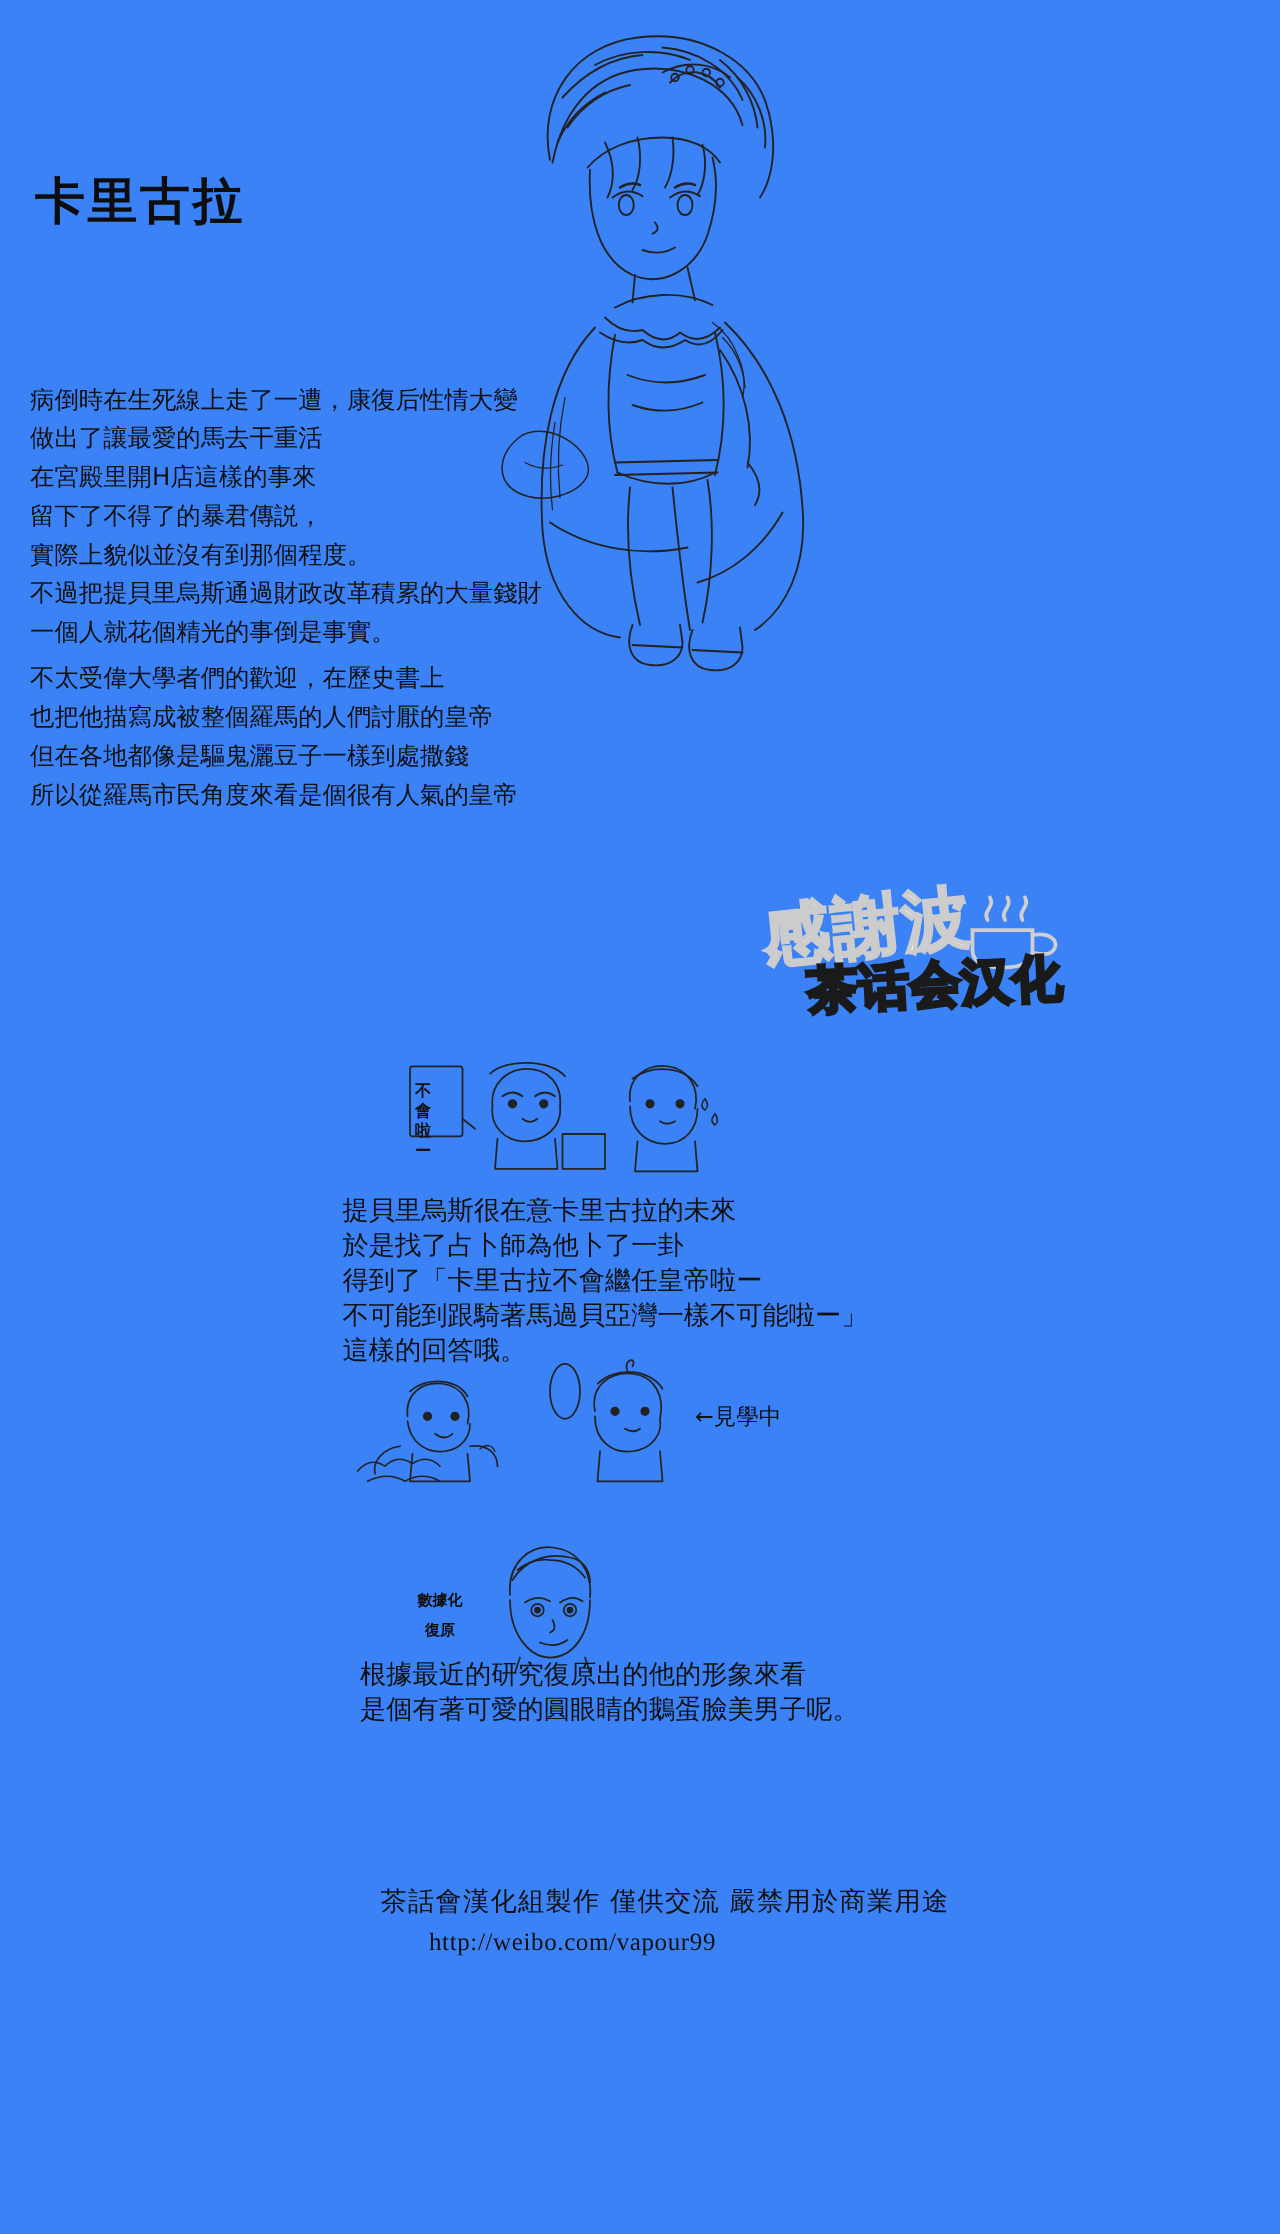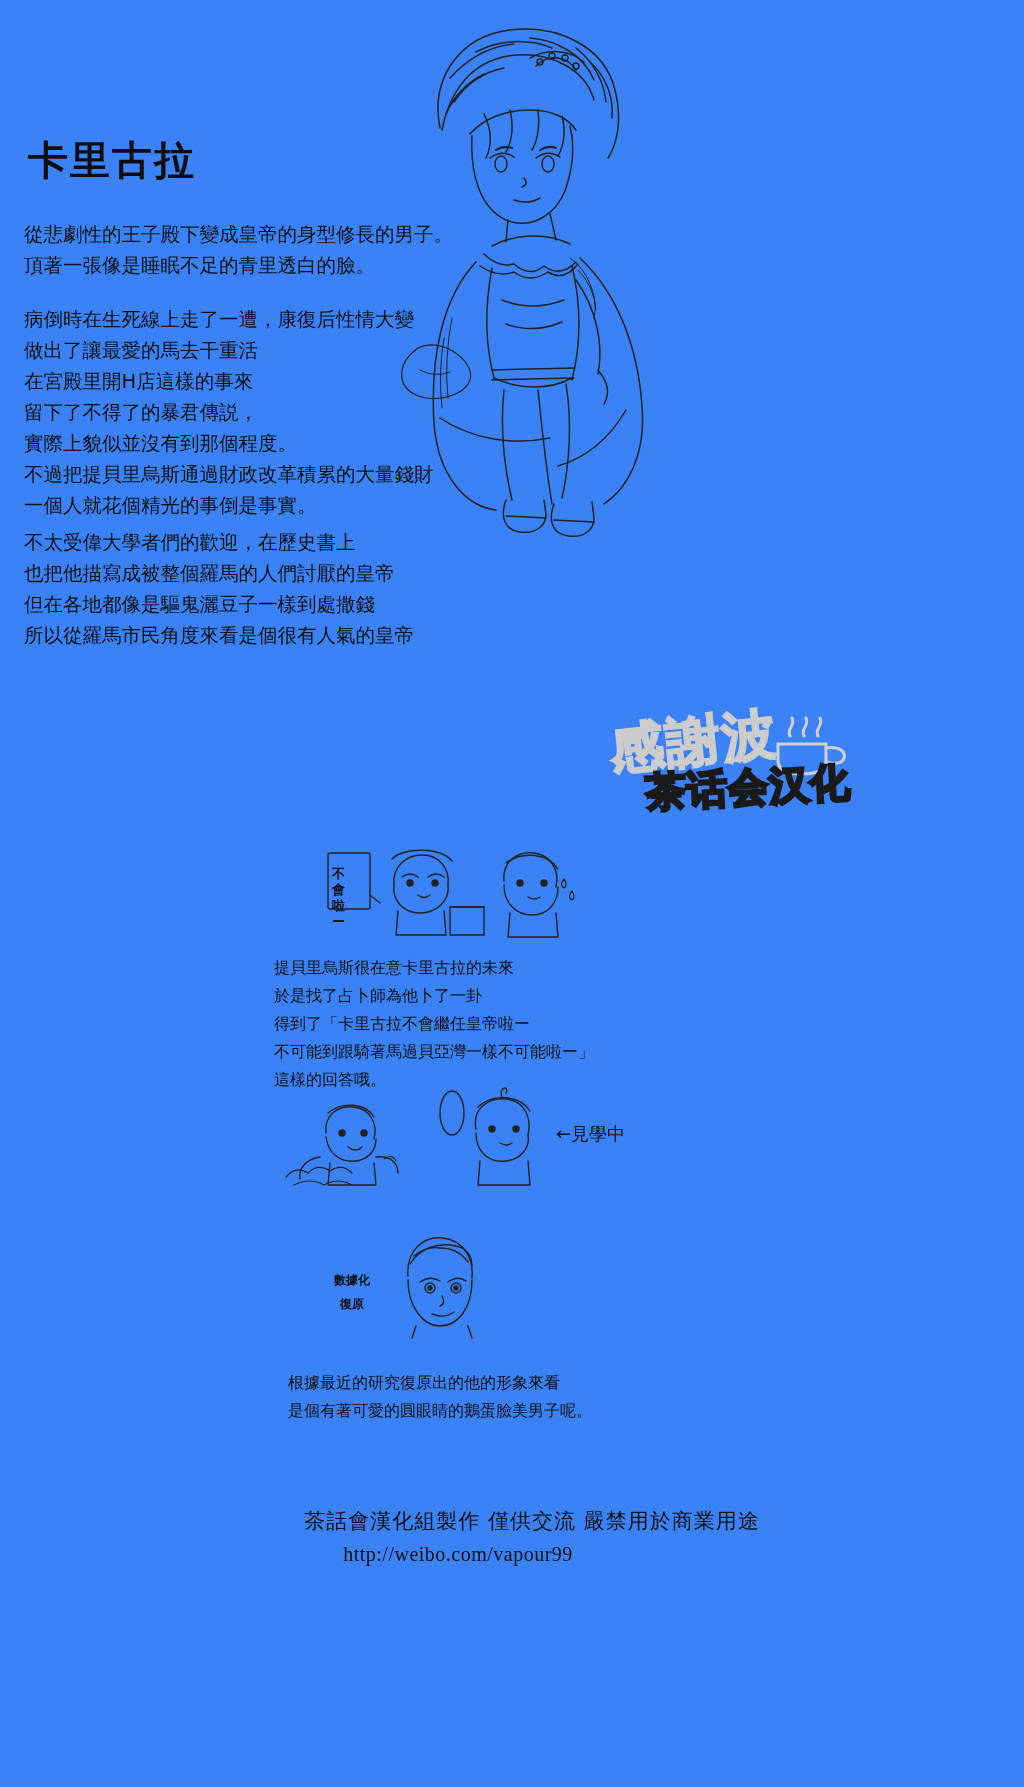--- a/index.html
+++ b/index.html
@@ -102,29 +102,29 @@
   .strip-art {
     position: absolute;
     pointer-events: none;
   }
   #strip-art-1 { left: 318px; top: 845px; width: 260px; height: 100px; }
   #strip-art-2 { left: 280px; top: 1085px; width: 300px; height: 110px; }
   #strip-art-3 { left: 380px; top: 1230px; width: 120px; height: 110px; }
 
   .strip-text {
     position: absolute;
-    font-size: 16px;
+    font-size: 21px;
     line-height: 28px;
     font-family: "DejaVu Sans", "Liberation Sans", sans-serif;
     color: #111111;
     white-space: pre-line;
   }
   #strip-text-1 { left: 274px; top: 954px; }
   #strip-text-2 { left: 348px; top: 1183px; }
-  #strip-text-3 { left: 288px; top: 1325px; margin-top: 44px; }
+  #strip-text-3 { left: 288px; top: 1325px; }
 
   .label-float {
     position: absolute;
     font-size: 18px;
     font-family: "DejaVu Sans", "Liberation Sans", sans-serif;
     color: #111111;
     white-space: pre-line;
     line-height: 24px;
   }
   #label-learning { left: 556px; top: 1122px; }
@@ -263,22 +263,20 @@
         <path d="M64 320 q-6 36 -2 70" stroke-width="1"></path>
 
         <path d="M38 330 C18 344 16 366 34 376 C54 386 84 378 90 362 C96 344 62 318 38 330" stroke-width="1.2"></path>
         <path d="M40 352 q14 8 30 2" stroke-width="1"></path>
       </g>
     </svg>
   </div>
 
   <div class="title">卡里古拉</div>
 
-  <div class="desc" id="desc-1">從悲劇性的王子殿下變成皇帝的身型修長的男子。
-頂著一張像是睡眠不足的青里透白的臉。</div>
   <div class="desc" id="desc-3">不太受偉大學者們的歡迎，在歷史書上
 也把他描寫成被整個羅馬的人們討厭的皇帝
 但在各地都像是驅鬼灑豆子一樣到處撒錢
 所以從羅馬市民角度來看是個很有人氣的皇帝</div>
   <div class="desc" id="desc-2">病倒時在生死線上走了一遭，康復后性情大變
 做出了讓最愛的馬去干重活
 在宮殿里開H店這樣的事來
 留下了不得了的暴君傳説，
 實際上貌似並沒有到那個程度。
 不過把提貝里烏斯通過財政改革積累的大量錢財

